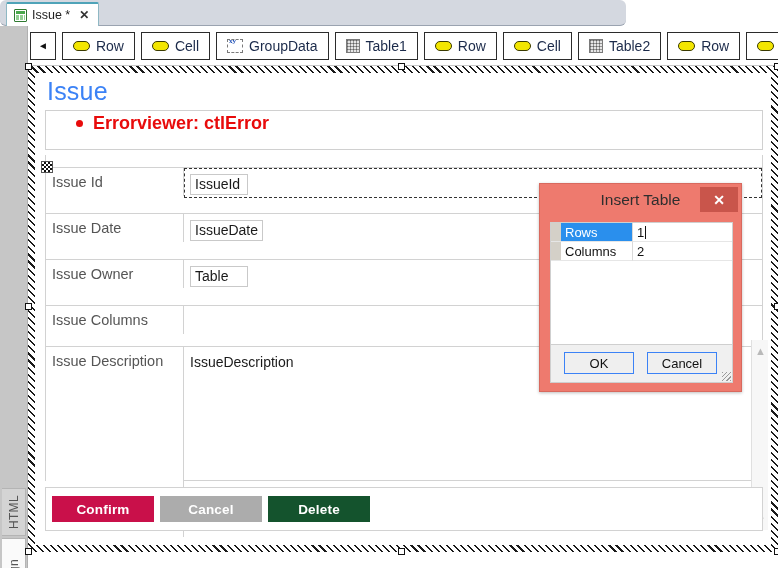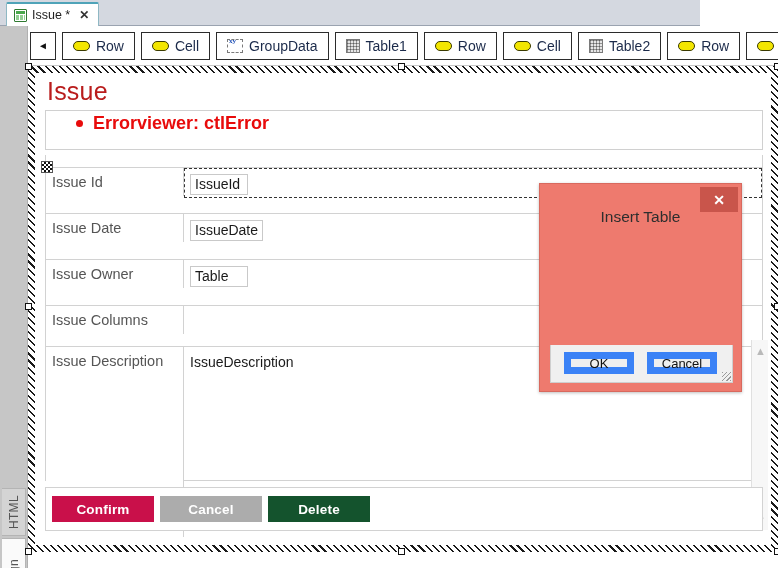--- a/index.html
+++ b/index.html
@@ -11,23 +11,24 @@
     background: #ffffff;
   }
   #root {
     position: relative;
     width: 778px; height: 568px;
     background: #ffffff;
   }
 
   
   #tabstrip {
-    position: absolute; left: 0; top: 0; width: 700px; height: 26px;
+    position: absolute; left: 0; top: 0; width: 626px; height: 26px;
     background: #d4d8e0;
     border-bottom: 1px solid #9aa3b0;
+    border-radius: 6px;
   }
   #doc-tab {
     position: absolute; left: 6px; top: 2px; height: 24px;
     display: flex; align-items: center; gap: 5px;
     padding: 0 9px 0 7px;
     background: #ffffff;
     border: 1px solid #8fb8c4;
     border-bottom: none;
     border-top: 2px solid #4fa3b8;
     border-radius: 2px 2px 0 0;
@@ -141,21 +142,21 @@
     width: 100%; height: 100%; background: #ffffff; position: relative;
   }
   .grip {
     position: absolute; width: 7px; height: 7px;
     background: #ffffff; border: 1px solid #111;
   }
 
   
   #form-title {
     position: absolute; left: 12px; top: 4px;
-    font-size: 25px; color: #b91c1c;
+    font-size: 25px; color: #3b82f6;
     font-family: "Liberation Sans", sans-serif;
     letter-spacing: .2px;
   }
   #errorviewer {
     position: absolute; left: 10px; top: 37px; width: 718px; height: 40px;
     border: 1px solid #d0d0d0;
     background: #ffffff;
   }
   #errorviewer .bullet {
     position: absolute; left: 30px; top: 9px;
@@ -258,21 +259,21 @@
 
   
   #modal {
     position: absolute; left: 539px; top: 183px;
     width: 203px; height: 209px;
     background: #ee7a6e;
     border: 1px solid #d8695e;
     box-shadow: 0 1px 3px rgba(0,0,0,.25);
   }
   #modal-title {
-    position: absolute; left: 0; top: 17px; width: 100%; height: 31px;
+    position: absolute; left: 0; top: 0; width: 100%; height: 31px;
     display: flex; align-items: center; justify-content: center;
     font-size: 15.5px; color: #2e2e2e;
   }
   #modal-close {
     position: absolute; right: 3px; top: 3px;
     width: 38px; height: 25px;
     background: #c9554b;
     color: #ffffff; font-size: 14px; font-weight: bold;
     display: flex; align-items: center; justify-content: center;
     cursor: pointer;
@@ -303,21 +304,21 @@
     margin-left: 1px;
   }
   #modal-footer {
     position: absolute; left: 10px; top: 161px; width: 183px; height: 38px;
     background: #f0f0f0;
     border: 1px solid #cfcfcf; border-top: none;
   }
   .dlgbtn {
     position: absolute; top: 7px; height: 22px; width: 70px;
     background: #efefef;
-    border: 7px solid #3b82f6;
+    border: 1px solid #3b82f6;
     font-size: 13px; color: #111;
     display: flex; align-items: center; justify-content: center;
     cursor: pointer;
     font-family: "Liberation Sans", sans-serif;
   }
   #dlg-ok { left: 13px; }
   #dlg-cancel { left: 96px; }
   #dlg-resize {
     position: absolute; right: 1px; bottom: 1px; width: 9px; height: 9px;
     background:
@@ -477,20 +478,37 @@
         <div class="grip" style="left:363px; bottom:-10px;"></div>
         <div class="grip" style="right:-10px; bottom:-10px;"></div>
       </div>
     </div>
   </div>
 
   <div id="modal">
     <div id="modal-title">Insert Table</div>
     <div id="modal-close">✕</div>
 
+    <div id="modal-body">
+      <div id="propgrid">
+        <div class="pgrow">
+          <div class="pg-gutter"></div>
+          <div class="pg-name sel">Rows</div>
+          <div class="pg-val">
+            <span>1</span>
+              <span class="caret"></span>
+          </div>
+        </div>
+        <div class="pgrow">
+          <div class="pg-gutter"></div>
+          <div class="pg-name">Columns</div>
+          <div class="pg-val">2</div>
+        </div>
+      </div>
+    </div>
 
     <div id="modal-footer">
       <div class="dlgbtn" id="dlg-ok">OK</div>
       <div class="dlgbtn" id="dlg-cancel">Cancel</div>
       <div id="dlg-resize"></div>
     </div>
   </div>
 
 </div>
 

